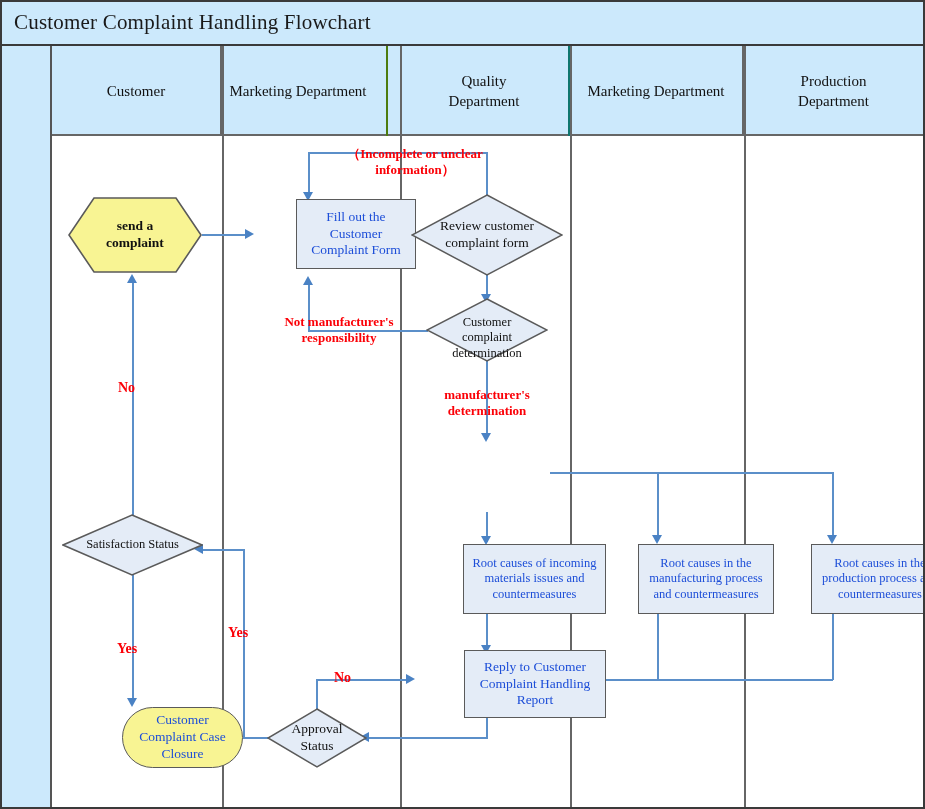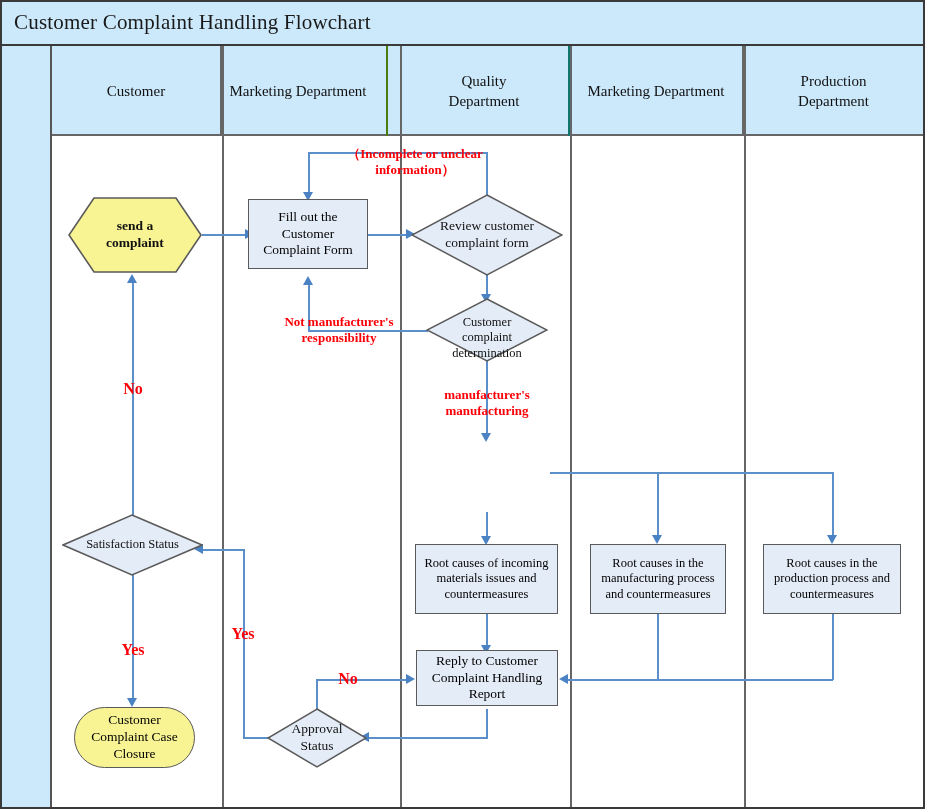--- a/index.html
+++ b/index.html
@@ -75,22 +75,23 @@
     background: #666;
   }
   
   .shape {
     position: absolute;
     box-sizing: border-box;
     display: flex;
     align-items: center;
     justify-content: center;
     text-align: center;
-    color: #000000;
+    color: #1d4ed8;
     line-height: 1.24;
+    margin-left: 48px;
   }
   .proc {
     background: #e4ecf7;
     border: 1.5px solid #5a5a5a;
     font-size: 13.5px;
     padding: 2px 4px;
   }
   .pill {
     background: #f8f493;
     border: 1.5px solid #5a5a5a;
@@ -152,22 +153,21 @@
     font-weight: bold;
     font-size: 13px;
     text-align: center;
     line-height: 1.25;
     white-space: pre-line;
   }
   .red-small {
     position: absolute;
     color: #fb0007;
     font-weight: bold;
-    font-size: 16px;
-    text-align: center;
+    font-size: 14px;
   }
 </style>
 </head>
 <body>
 
 <div id="canvas">
 
   <div id="title-band">
     <div id="title-text">Customer Complaint Handling Flowchart</div>
   </div>
@@ -293,21 +293,21 @@
 countermeasures</div>
 
   <div class="shape proc" style="left:588px; top:542px; width:136px; height:70px; white-space:pre-line; font-size:12.5px;">Root causes in the
 manufacturing process
 and countermeasures</div>
 
   <div class="shape proc" style="left:761px; top:542px; width:138px; height:70px; white-space:pre-line; font-size:12.5px;">Root causes in the
 production process and
 countermeasures</div>
 
-  <div class="shape proc" style="left:414px; top:648px; width:142px; height:56px; white-space:pre-line;">Reply to Customer
+  <div class="shape proc" style="left:414px; top:648px; width:142px; height:68px; white-space:pre-line;">Reply to Customer
 Complaint Handling
 Report</div>
 
   <div class="diamondwrap" style="left:60px; top:512px; width:141px; height:62px;">
     <svg width="141" height="62" viewBox="0 0 141 62">
       <polygon points="70,1 140,31 70,61 1,31" fill="#e4ecf7" stroke="#5a5a5a" stroke-width="1.5"></polygon>
     </svg>
     <div class="shape-label" style="left:-4px; top:0; width:149px; height:62px; font-size:12.5px;">Satisfaction Status</div>
   </div>
 
@@ -323,21 +323,21 @@
 Complaint Case
 Closure</div>
 
   <div class="red-label" style="left:318px; top:144px; width:190px;">（Incomplete or unclear
 information）</div>
 
   <div class="red-label" style="left:272px; top:312px; width:130px;">Not manufacturer's
 responsibility</div>
 
   <div class="red-label" style="left:420px; top:385px; width:130px;">manufacturer's
-manufacturing</div>
+determination</div>
 
   <div class="red-small" style="left:332px; top:668px; width:28px;">No</div>
 
   <div class="red-small" style="left:226px; top:623px; width:30px;">Yes</div>
 
   <div class="red-small" style="left:116px; top:378px; width:30px;">No</div>
 
   <div class="red-small" style="left:115px; top:639px; width:32px;">Yes</div>
 
 </div>

